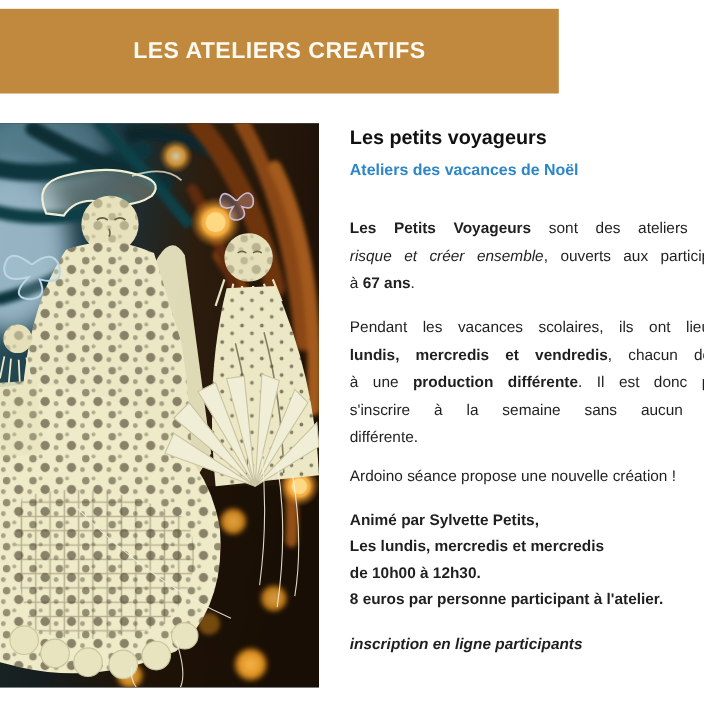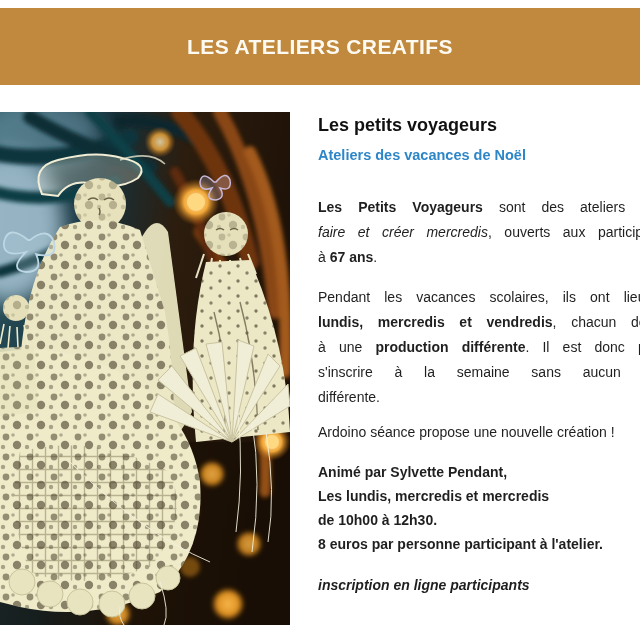--- a/index.html
+++ b/index.html
@@ -2,21 +2,21 @@
 <html><head>
 <meta charset="utf-8">
 <style>
   html,body{margin:0;padding:0;}
   body{
     width:640px;height:640px;overflow:hidden;position:relative;
     background:#ffffff;font-family:"Liberation Sans",sans-serif;
     -webkit-font-smoothing:antialiased;
   }
   .banner{
-    position:absolute;top:8px;left:0;width:640px;height:77px;
+    position:absolute;top:8px;left:0;width:508px;height:77px;
     background:#c1893e;display:flex;align-items:center;justify-content:center;
   }
   .banner-title{
     color:#fdfaf2;font-size:21px;font-weight:bold;letter-spacing:.4px;
   }
   .photo-wrap{
     position:absolute;top:112px;left:0;width:290px;height:513px;overflow:hidden;
     background:#20303a;
   }
   .article{
@@ -208,35 +208,35 @@
     </g>
   </svg>
 </div>
 
 <div class="article">
   <h1 class="article-title">Les petits voyageurs</h1>
   <h2 class="article-subtitle">Ateliers des vacances de Noël</h2>
   <div>
       <div class="paragraph p1">
         <div class="line justify"><span class="b">Les Petits Voyageurs</span><span> sont des ateliers créatifs du</span></div>
-        <div class="line justify"><span class="i">faire et créer mercredis</span><span>, ouverts aux participants de 4</span></div>
+        <div class="line justify"><span class="i">risque et créer ensemble</span><span>, ouverts aux participants de 4</span></div>
         <div class="line"><span>à </span><span class="b">67 ans</span><span>.</span></div>
       </div>
       <div class="paragraph p2">
         <div class="line justify"><span>Pendant les vacances scolaires, ils ont lieu tous les</span></div>
         <div class="line justify"><span class="b">lundis, mercredis et vendredis</span><span>, chacun donnant lieu</span></div>
         <div class="line justify"><span>à une </span><span class="b">production différente</span><span>. Il est donc possible de</span></div>
         <div class="line justify"><span>s'inscrire à la semaine sans aucun risque de</span></div>
         <div class="line"><span>différente.</span></div>
       </div>
       <div class="paragraph p3">
         <div class="line"><span>Ardoino séance propose une nouvelle création !</span></div>
       </div>
       <div class="paragraph bold-block">
-        <div class="line"><span>Animé par Sylvette Pendant,</span></div>
+        <div class="line"><span>Animé par Sylvette Petits,</span></div>
         <div class="line"><span>Les lundis, mercredis et mercredis</span></div>
         <div class="line"><span>de 10h00 à 12h30.</span></div>
         <div class="line"><span>8 euros par personne participant à l'atelier.</span></div>
       </div>
       <div class="paragraph note">
         <div class="line"><span>inscription en ligne participants</span></div>
       </div>
     </div>
 </div>
 

